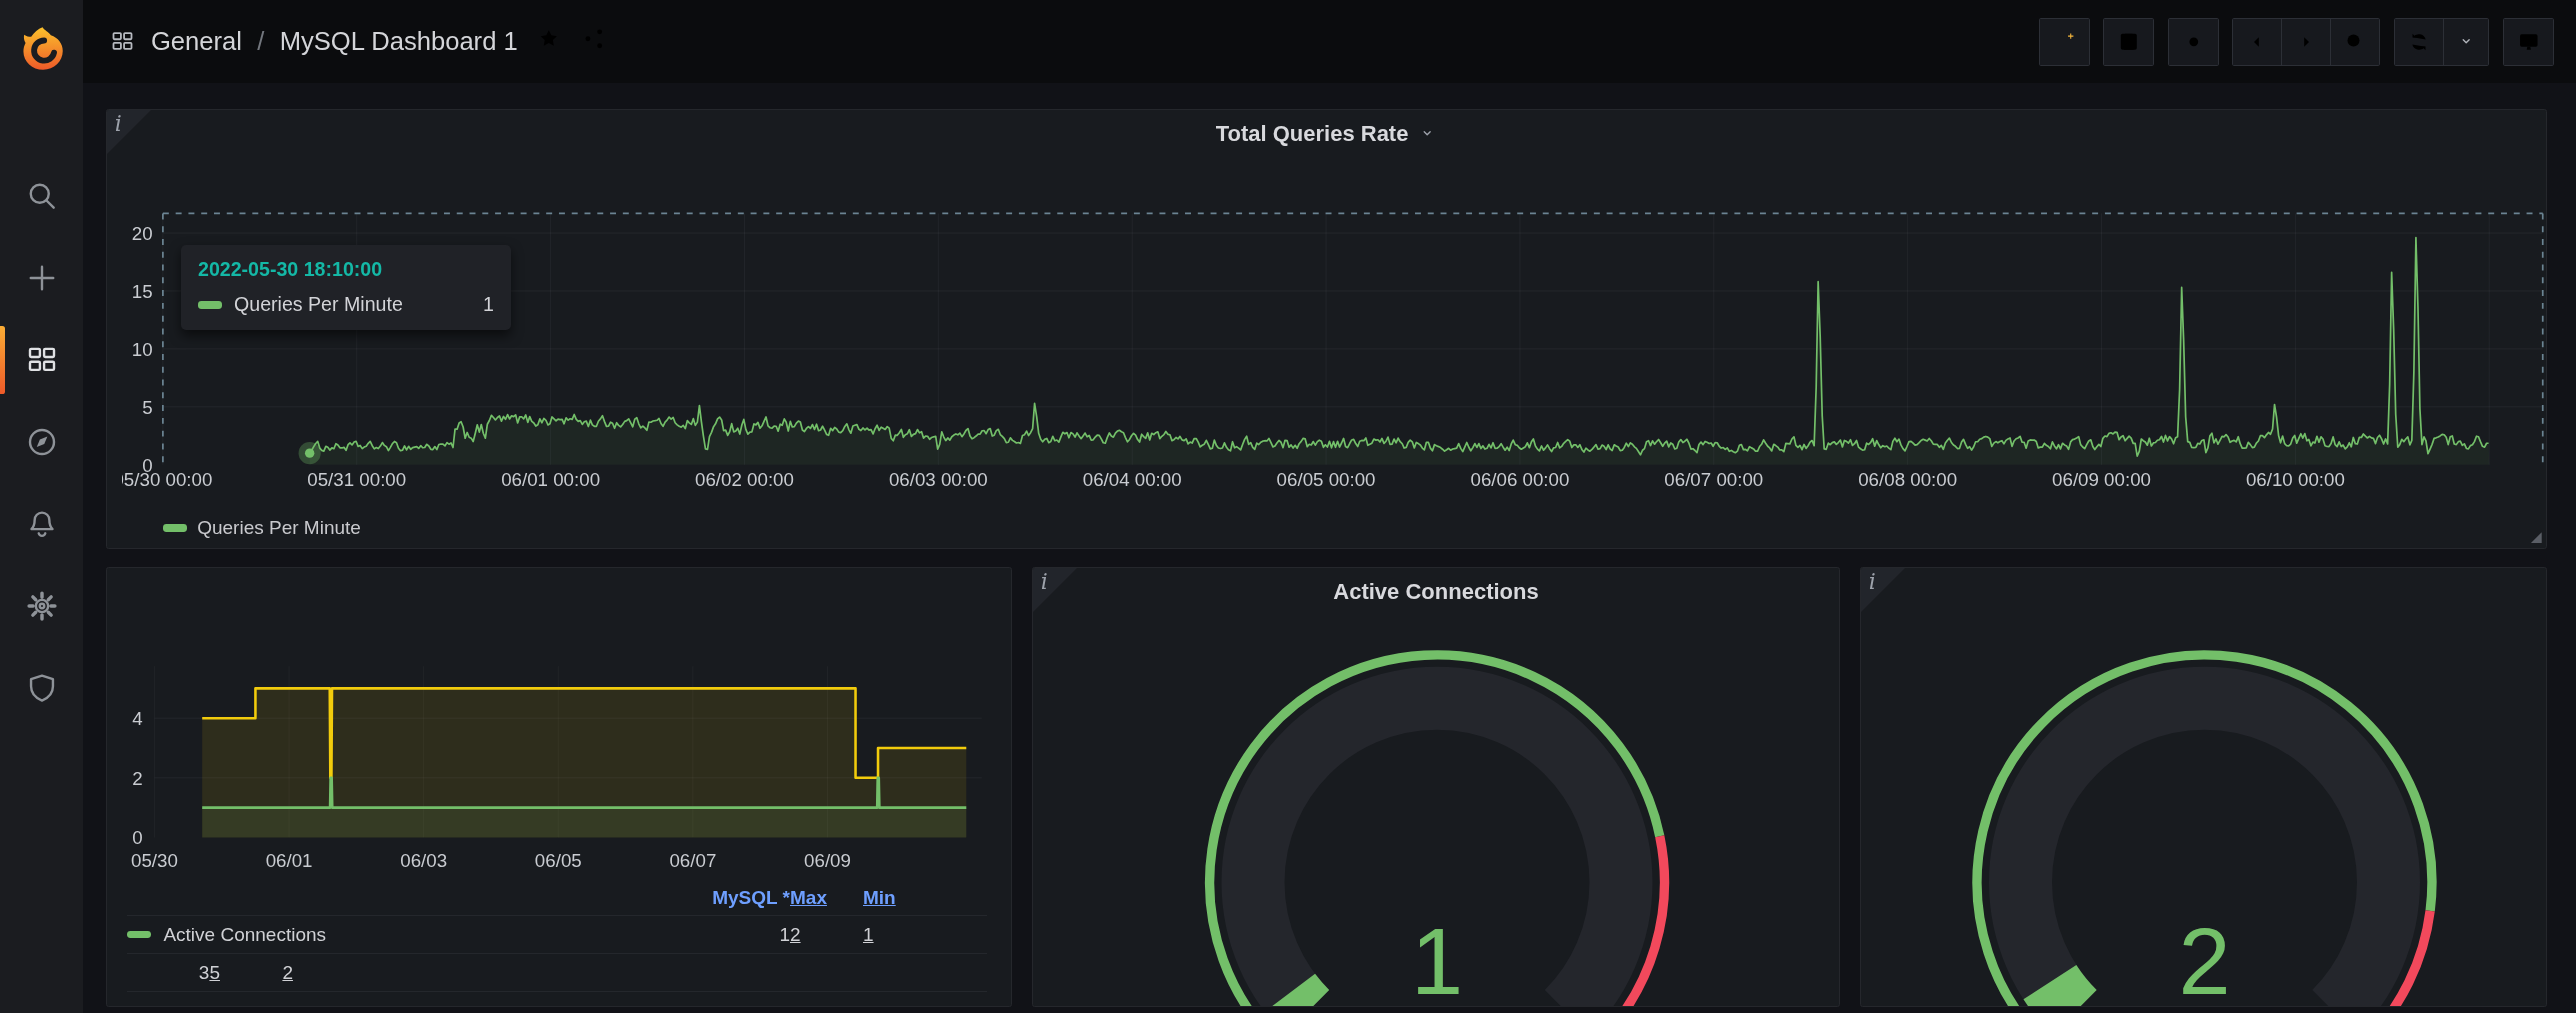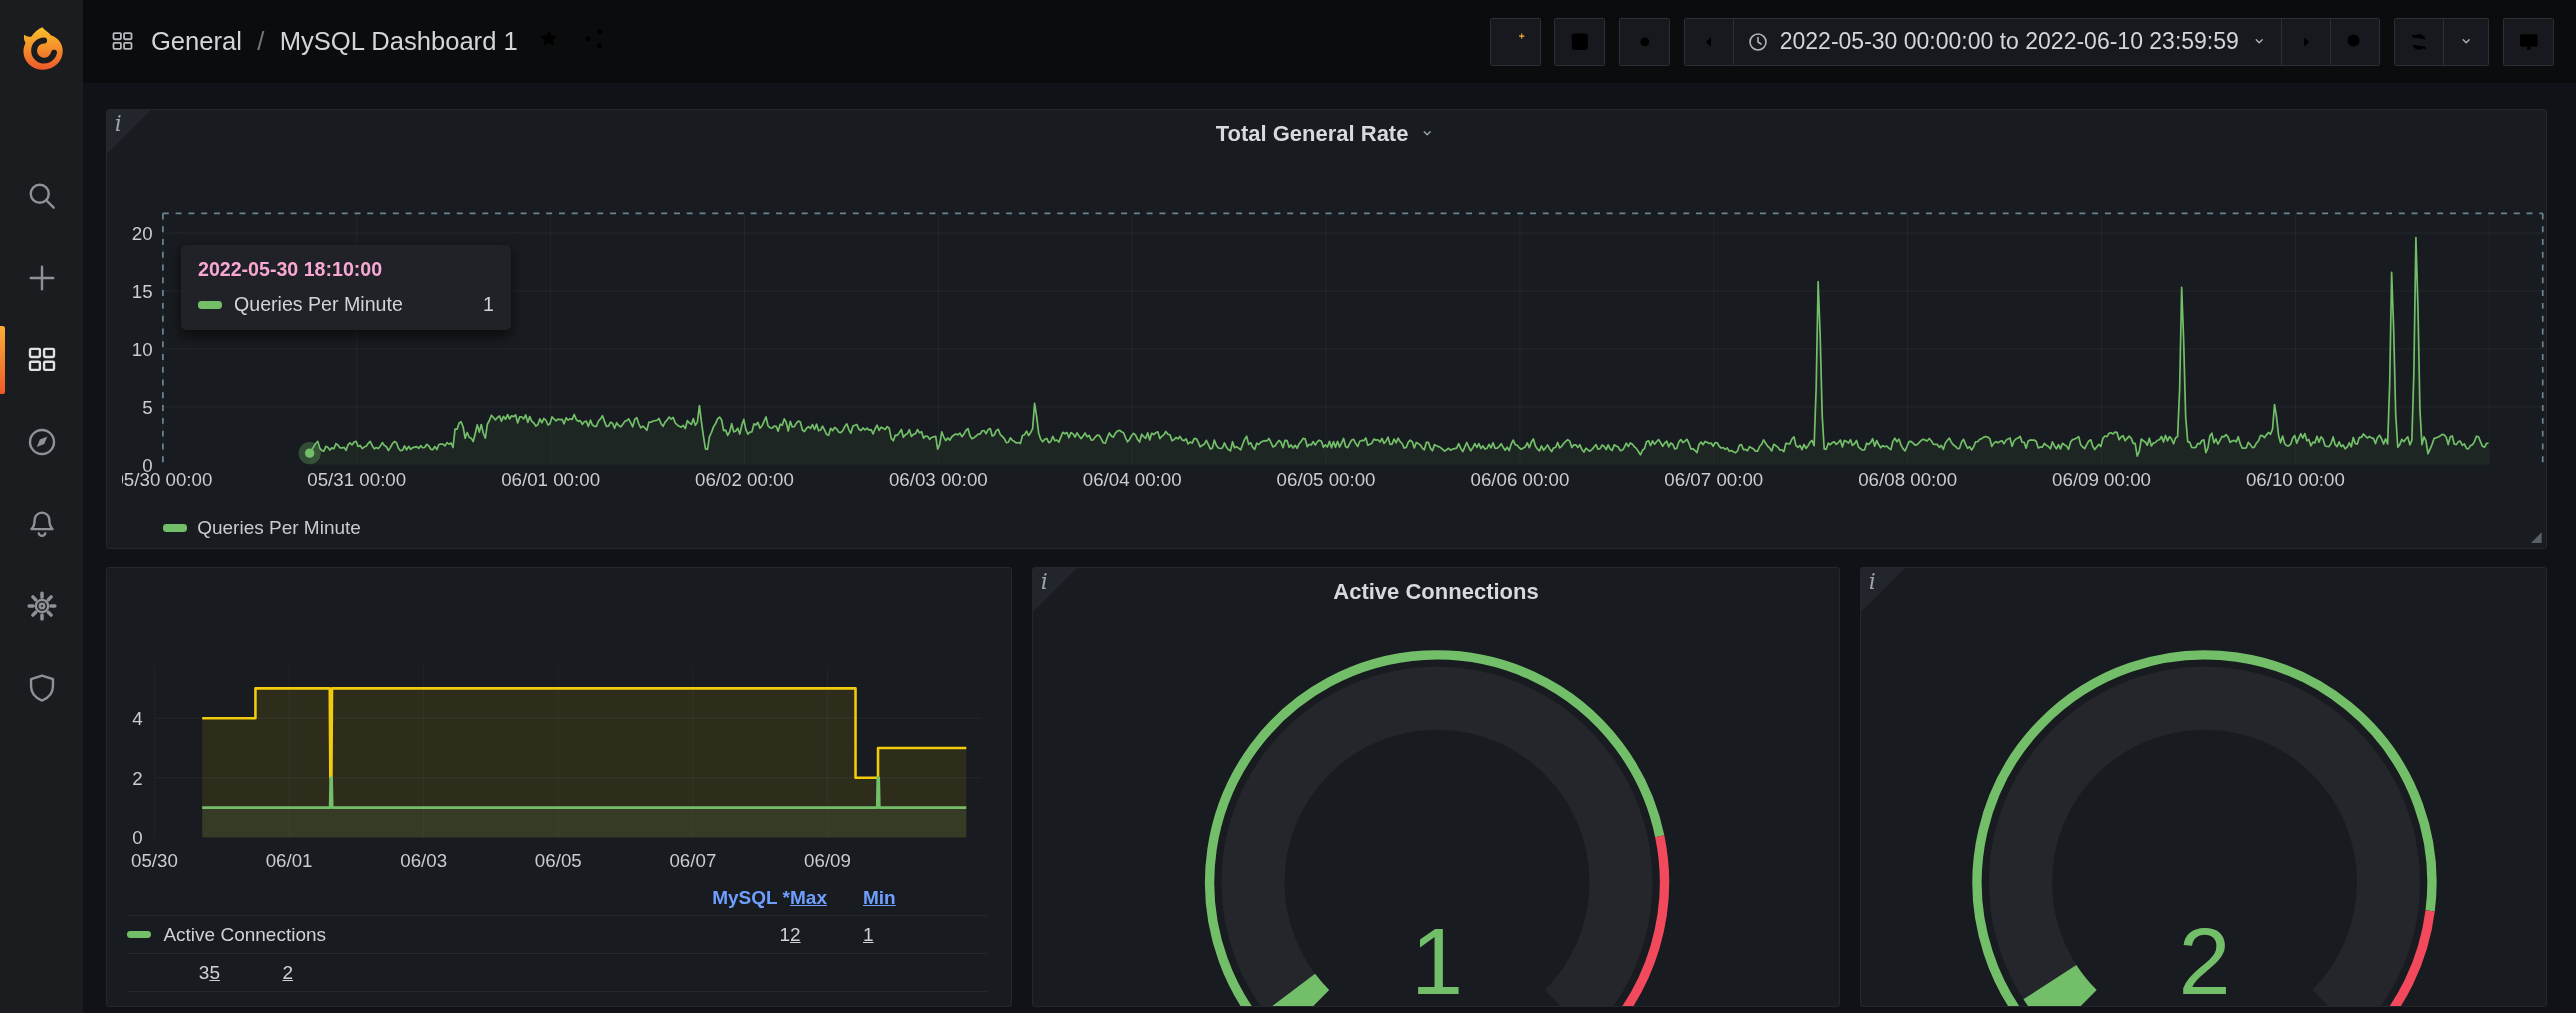--- a/index.html
+++ b/index.html
@@ -53,21 +53,21 @@
   .resize-handle{position:absolute;right:4.3px;bottom:4.3px;width:11px;height:11px;background:#5a5e66;
     clip-path:polygon(100% 0,100% 100%,0 100%);cursor:nwse-resize;}
 
   .tick-text{font-size:22px;fill:#c9ccd1;}
   .legend{position:absolute;display:flex;align-items:center;gap:10.2px;font-size:19px;color:#c9cace;cursor:pointer;}
   .swatch{display:inline-block;width:24px;height:7.7px;border-radius:3.4px;}
 
   
   #tqr-tooltip{position:absolute;left:74px;top:135px;width:296px;background:#202227;border-radius:5.1px;
     box-shadow:0 5.1px 12px rgba(0,0,0,.55);padding:13.6px 17px;z-index:6;}
-  #tqr-tooltip .tt-date{font-size:19.6px;font-weight:700;color:#f9a8d4;margin-bottom:12px;}
+  #tqr-tooltip .tt-date{font-size:19.6px;font-weight:700;color:#14b8a6;margin-bottom:12px;}
   #tqr-tooltip .tt-row{display:flex;align-items:center;gap:12px;font-size:19.6px;color:#d2d3d7;}
   #tqr-tooltip .tt-val{margin-left:auto;padding-left:22px;}
 
   
   #conn-table{position:absolute;left:20.4px;right:24px;top:313px;font-size:19px;}
   .ct-head{display:flex;align-items:center;height:34px;font-weight:700;color:#6e9fff;}
   .ct-row{display:flex;align-items:center;height:37px;border-top:0.9px solid #24272c;color:#d0d1d5;cursor:pointer;}
   .ct-end{border-top:0.9px solid #24272c;height:0.9px;}
   .ct-label{flex:1;display:flex;align-items:center;gap:12px;}
   .ct-c{width:82px;text-align:right;}.ct-c2{width:73px;text-align:left;text-decoration:underline;}
@@ -202,34 +202,20 @@
           <path stroke-width="2.3" d="M12 3.4v2.7M12 17.9v2.7M3.4 12h2.7M17.9 12h2.7M5.9 5.9l1.9 1.9M16.2 16.2l1.9 1.9M18.1 5.9l-1.9 1.9M7.8 16.2l-1.9 1.9"></path>
         </svg>
     </div>
     <div class="tb-group">
       <div class="tb-seg">
         <svg viewBox="0 0 24 24">
             <path d="M13.8 7.2L9 12l4.8 4.8"></path>
           </svg>
       </div>
       <div class="tb-seg">
-        <span class="icon">
-          <svg viewBox="0 0 24 24" width="24" height="24">
-              <circle cx="12" cy="12" r="8"></circle>
-              <path d="M12 7.6V12l3 2"></path>
-            </svg>
-        </span>
-        <span id="time-label">2022-05-30 00:00:00 to 2022-06-10 23:59:59</span>
-        <span class="caret icon">
-          <svg viewBox="0 0 24 24">
-              <path d="M8.5 10.2l3.5 3.6 3.5-3.6"></path>
-            </svg>
-        </span>
-      </div>
-      <div class="tb-seg">
         <svg viewBox="0 0 24 24">
             <path d="M10.2 7.2L15 12l-4.8 4.8"></path>
           </svg>
       </div>
       <div class="tb-seg">
         <svg viewBox="0 0 24 24">
             <circle cx="10.5" cy="10.5" r="6"></circle>
             <path d="M8 10.5h5M15 15l4.6 4.6"></path>
           </svg>
       </div>
@@ -260,21 +246,21 @@
   </div>
 </div>
 
 <div id="content">
 
   <div class="panel" id="panel-tqr" style="left:23px;top:25.6px;width:2441px;height:440px;">
     <div class="info-corner">
         <span>i</span>
       </div>
     <div class="panel-header">
-      <span class="panel-title">Total General Rate</span>
+      <span class="panel-title">Total Queries Rate</span>
       <span class="caret icon">
         <svg viewBox="0 0 24 24" width="22" height="22">
             <path d="M8.5 10.2l3.5 3.6 3.5-3.6"></path>
           </svg>
       </span>
     </div>
     <svg id="tqr-svg" width="2425" height="394" style="position:absolute;left:15.3px;top:47px;" viewBox="0 0 2847 462">
         <line x1="48" y1="293" x2="2842" y2="293" stroke="rgba(204,204,220,0.08)" stroke-width="1"></line>
         <line x1="48" y1="225" x2="2842" y2="225" stroke="rgba(204,204,220,0.08)" stroke-width="1"></line>
         <line x1="48" y1="157" x2="2842" y2="157" stroke="rgba(204,204,220,0.08)" stroke-width="1"></line>

